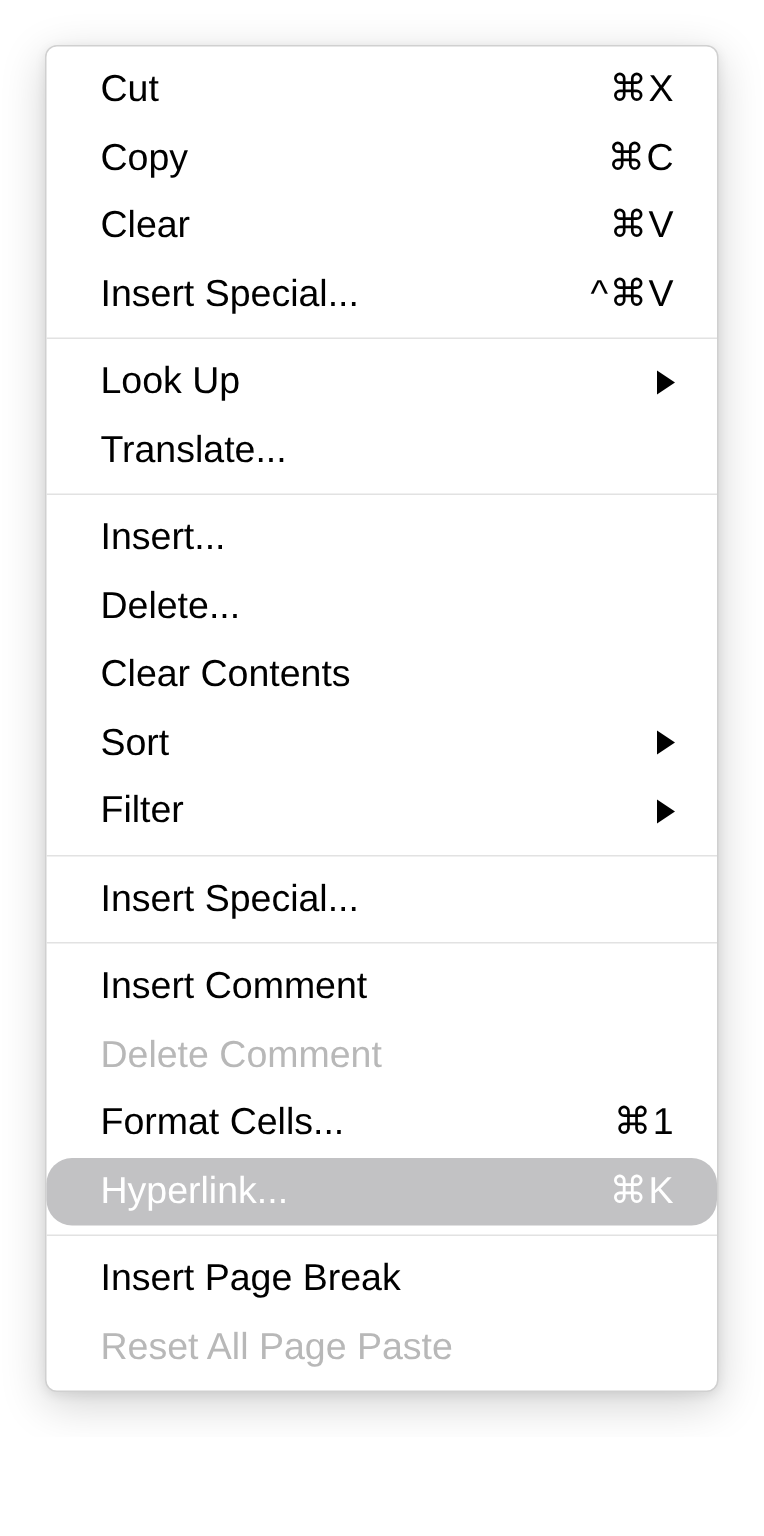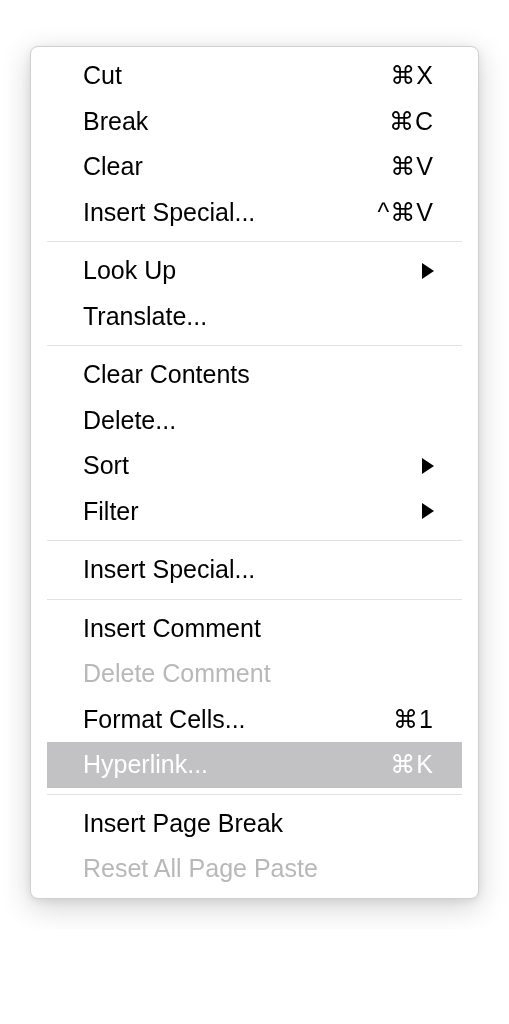--- a/index.html
+++ b/index.html
@@ -11,42 +11,42 @@
       font-family: -apple-system, BlinkMacSystemFont, "Helvetica Neue", Helvetica, Arial, sans-serif;
       background: #ffffff;
       padding: 30px;
       width: 509px;
     }
     .context-menu {
       background: #ffffff;
       border: 1px solid #d0d0d0;
       border-radius: 8px;
       box-shadow: 0 8px 30px rgba(0,0,0,0.18), 0 2px 8px rgba(0,0,0,0.08);
-      padding: 6px 16px;
+      padding: 6px 0;
       width: 100%;
-      margin-top: 16px;
     }
     .menu-item {
       display: flex;
       align-items: center;
       justify-content: space-between;
       padding: 4px 28px 4px 36px;
       font-size: 25px;
       line-height: 1.5;
       color: #000000;
       cursor: default;
       user-select: none;
     }
     .menu-item.disabled {
       color: #b8b8b8;
       align-items: flex-end;
     }
     .menu-item.highlighted {
       background: #c2c2c4;
       color: #ffffff;
+      border-radius: 17px;
     }
     .menu-label {
       flex: 1;
       white-space: nowrap;
     }
     .menu-right {
       display: flex;
       align-items: center;
       gap: 0;
       font-size: 25px;
@@ -71,21 +71,21 @@
 </head>
 <body>
 
 <div class="context-menu">
 
   <div class="menu-item">
     <span class="menu-label">Cut</span>
     <span class="menu-right">⌘X</span>
   </div>
   <div class="menu-item">
-    <span class="menu-label">Break</span>
+    <span class="menu-label">Copy</span>
     <span class="menu-right">⌘C</span>
   </div>
   <div class="menu-item">
     <span class="menu-label">Clear</span>
     <span class="menu-right">⌘V</span>
   </div>
   <div class="menu-item">
     <span class="menu-label">Insert Special...</span>
     <span class="menu-right">^⌘V</span>
   </div>
@@ -99,25 +99,29 @@
       </span>
   </div>
   <div class="menu-item">
     <span class="menu-label">Translate...</span>
     <span class="menu-right"></span>
   </div>
 
   <div class="menu-separator"></div>
 
   <div class="menu-item">
-    <span class="menu-label">Clear Contents</span>
+    <span class="menu-label">Insert...</span>
     <span class="menu-right"></span>
   </div>
   <div class="menu-item">
     <span class="menu-label">Delete...</span>
+    <span class="menu-right"></span>
+  </div>
+  <div class="menu-item">
+    <span class="menu-label">Clear Contents</span>
     <span class="menu-right"></span>
   </div>
   <div class="menu-item">
     <span class="menu-label">Sort</span>
     <span class="menu-right">
         <span class="submenu-arrow"></span>
       </span>
   </div>
   <div class="menu-item">
     <span class="menu-label">Filter</span>

